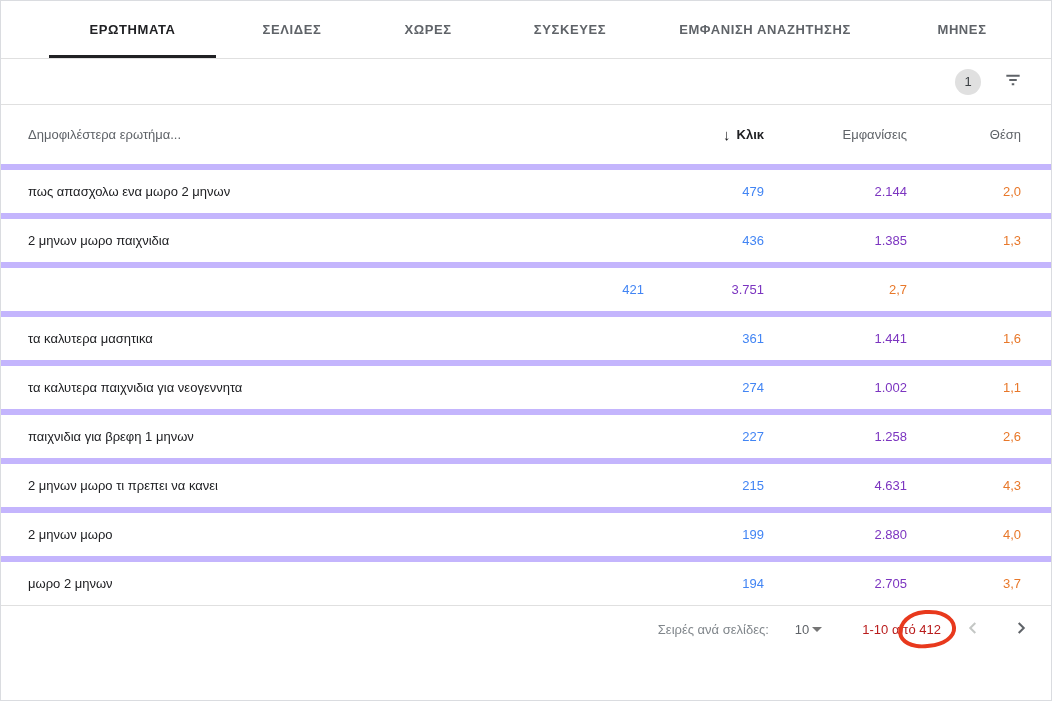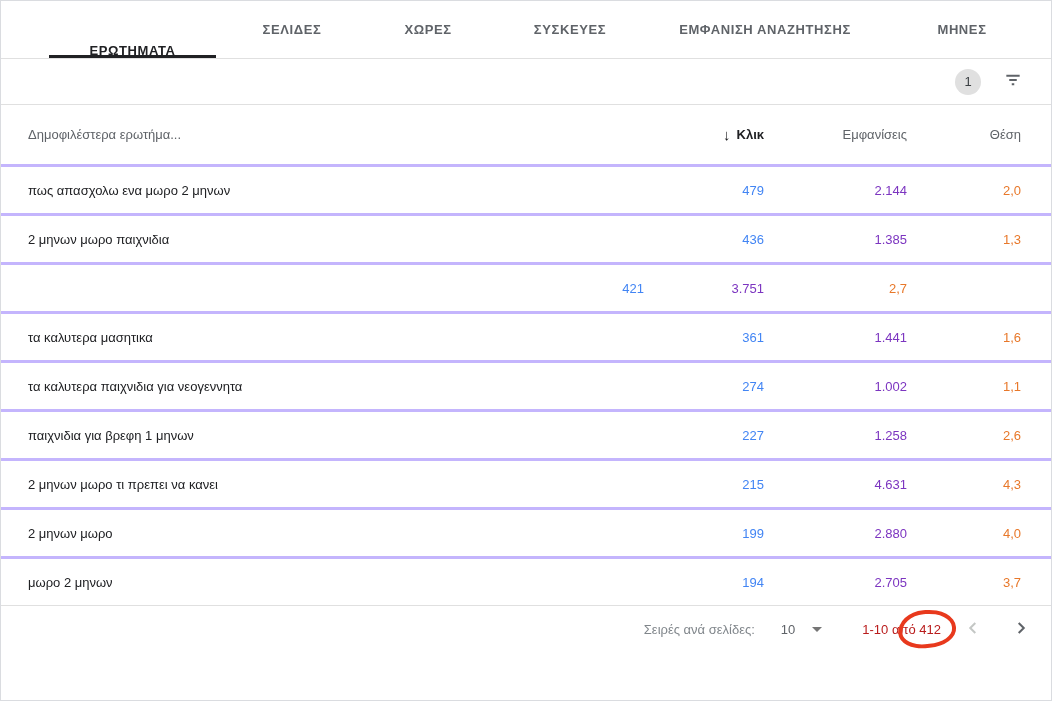--- a/index.html
+++ b/index.html
@@ -14,21 +14,21 @@
     position:relative; display:flex; align-items:center; justify-content:center;
     font-size:13px; font-weight:700; letter-spacing:.6px; color:#5f6368; cursor:pointer;
     white-space:nowrap;
   }
   .tab:nth-child(1){width:167px}
   .tab:nth-child(2){width:152px}
   .tab:nth-child(3){width:120px}
   .tab:nth-child(4){width:164px}
   .tab:nth-child(5){width:226px}
   .tab:nth-child(6){width:168px}
-  .tab.active { color:var(--active-tab,#202124);align-items:flex-end; }
+  .tab.active { color:var(--active-tab,#202124); }
   .tab.active::after {
     content:""; position:absolute; left:0; right:0; bottom:0; height:3px;
     background:var(--active-tab,#202124);
   }
   
   .filter-row {
     height:46px; border-top:1px solid #e0e0e0; display:flex; align-items:center;
     justify-content:flex-end; gap:22px; padding-right:28px;
   }
   .count-badge {
@@ -38,32 +38,32 @@
   .filter-btn { display:flex; align-items:center; cursor:pointer; }
   
   .grid-row {
     display:grid; grid-template-columns:1fr 120px 143px 114px;
     padding:0 30px 0 27px; align-items:center;
   }
   .thead { height:60px; border-top:1px solid #e0e0e0; font-size:13px; color:#5f6368; }
   .th.clicks-h { color:#202124; font-weight:700; display:flex; justify-content:flex-end; align-items:center; gap:6px; }
   .sort-arrow { font-size:15px; font-weight:400; }
   .num { text-align:right; font-size:13px; }
-  .row { height:49px; border-top:3px solid #c4b5fd; font-size:13px; }
+  .row { height:49px; border-top:6px solid #c4b5fd; font-size:13px; }
   .row .query { color:#202124; overflow:hidden; white-space:nowrap; text-overflow:ellipsis; cursor:pointer; }
   .clicks-val { color:var(--clicks,#4285f4); }
   .impr-val { color:var(--impressions,#7c35c0); }
   .pos-val { color:var(--position,#e8782a); }
   
   .footer {
     height:47px; border-top:1px solid #e0e0e0; display:flex; align-items:center;
     justify-content:flex-end; padding-right:18px; font-size:13px; color:#757575;
   }
   .rpp-label { margin-right:26px; color:#80868b; }
-  .rpp-select { display:flex; align-items:center; gap:17px; cursor:pointer; color:#5f6368; }
+  .rpp-select { display:flex; align-items:center; gap:3px; cursor:pointer; color:#5f6368; }
   .caret-down {
     width:0; height:0; border-left:5px solid transparent; border-right:5px solid transparent;
     border-top:5px solid #757575;
   }
   .range { margin-left:40px; margin-right:20px; color:#b91c1c; white-space:nowrap; }
   .total-wrap { position:relative; display:inline-block; }
   .red-annotation {
     position:absolute; left:-21px; top:-12px; width:58px; height:38px;
     border:4px solid var(--annotation-red,#e8391d);
     border-radius:48% 52% 50% 46% / 58% 52% 48% 46%;

